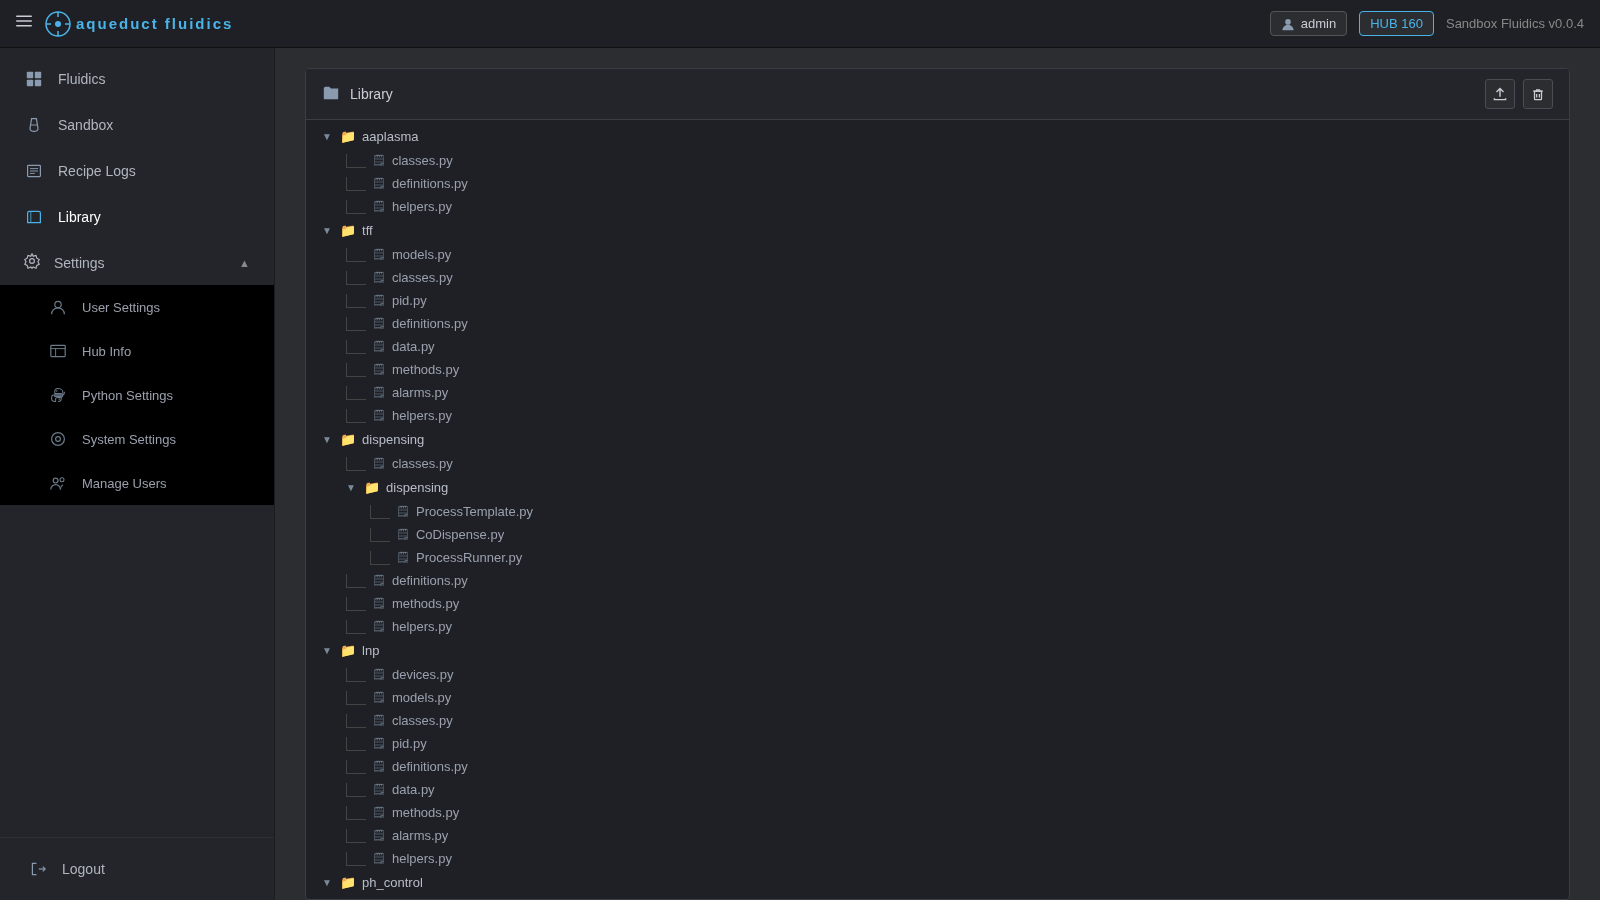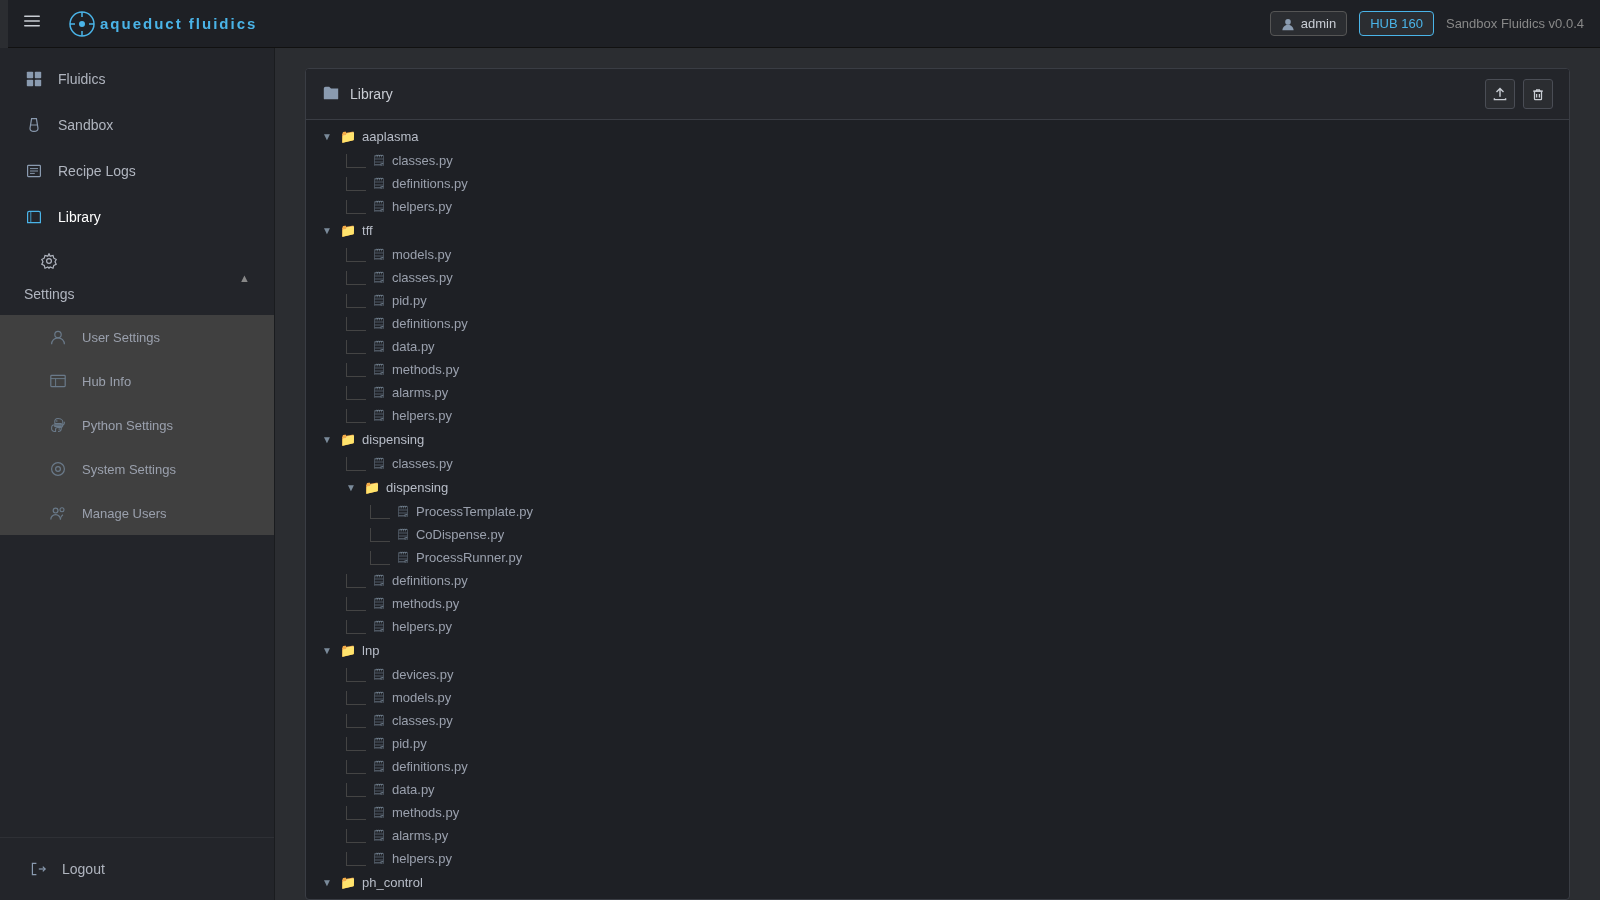--- a/index.html
+++ b/index.html
@@ -15,23 +15,21 @@
     }
 
     
     .topnav {
       background: #1e2025;
       height: 48px;
       display: flex;
       align-items: center;
       padding: 0 16px;
       flex-shrink: 0;
-      gap: 16px;
       border-bottom: 1px solid #111;
-      margin-left: 8px;
     }
     .topnav-logo {
       color: #4ab4e8;
       font-size: 18px;
       font-weight: bold;
       letter-spacing: 1px;
       margin-left: 12px;
       display: flex;
       align-items: center;
       gap: 4px;
@@ -108,21 +106,21 @@
     .sidebar-item .icon {
       width: 20px;
       height: 20px;
       display: flex;
       align-items: center;
       justify-content: center;
       color: #8a9bb0;
       flex-shrink: 0;
     }
     .sidebar-submenu {
-      background: #404040;
+      background: #000000;
     }
     .sidebar-subitem {
       display: flex;
       align-items: center;
       gap: 14px;
       padding: 12px 24px 12px 48px;
       cursor: pointer;
       font-size: 13px;
       color: #9aa0ad;
       transition: background 0.15s;
@@ -141,21 +139,20 @@
       justify-content: space-between;
       padding: 13px 24px;
       cursor: pointer;
       font-size: 14px;
       color: #b0b5bf;
     }
     .settings-header-left {
       display: flex;
       align-items: center;
       gap: 14px;
-      flex-direction: column;
     }
     .sidebar-bottom {
       margin-top: auto;
       border-top: 1px solid #2e3035;
       padding: 8px 4px;
     }
 
     
     .content {
       flex: 1;

